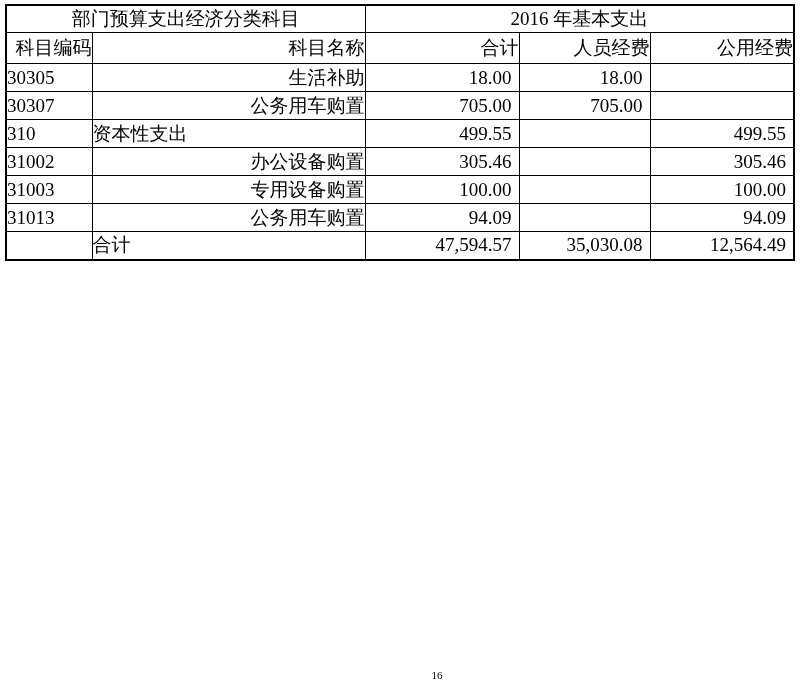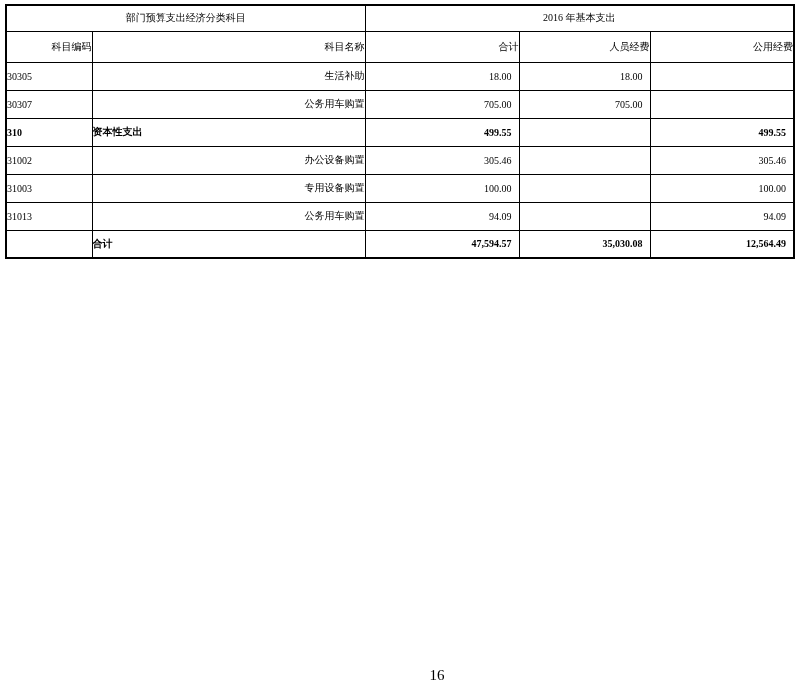--- a/index.html
+++ b/index.html
@@ -22,42 +22,42 @@
     top: 4px;
     width: 788px;
     border-collapse: collapse;
     table-layout: fixed;
     border: 2px solid #000000;
     background: #ffffff;
   }
   .budget-table th,
   .budget-table td {
     border: 1px solid #000000;
-    font-size: 10px;
+    font-size: 19px;
     font-weight: normal;
     padding: 0;
     white-space: nowrap;
     overflow: hidden;
     vertical-align: middle;
     margin-top: 40px;
   }
   .budget-table thead tr.group-header th { height: 26px; text-align: center; }
   .budget-table thead tr.col-header th   { height: 31px; text-align: right; }
   .budget-table tbody td { height: 28px; }
   .budget-table td.code  { text-align: left; }
   .budget-table td.name  { text-align: left; padding-left: 0; }
   .budget-table td.name.indent { padding-left: 37px; text-align: right; }
   .budget-table td.num   { text-align: right; padding-right: 7px; }
-  .budget-table tr.bold td { font-weight: bold; }
+  .budget-table tr.bold td { font-weight: normal; }
   .page-number {
     position: absolute;
     top: 666px;
     left: 437px;
     transform: translateX(-50%);
-    font-size: 15px;
+    font-size: 11px;
     line-height: 18px;
   }
 </style>
 </head>
 <body>
 
 <div class="page">
 
   <table class="budget-table">
     <colgroup>

